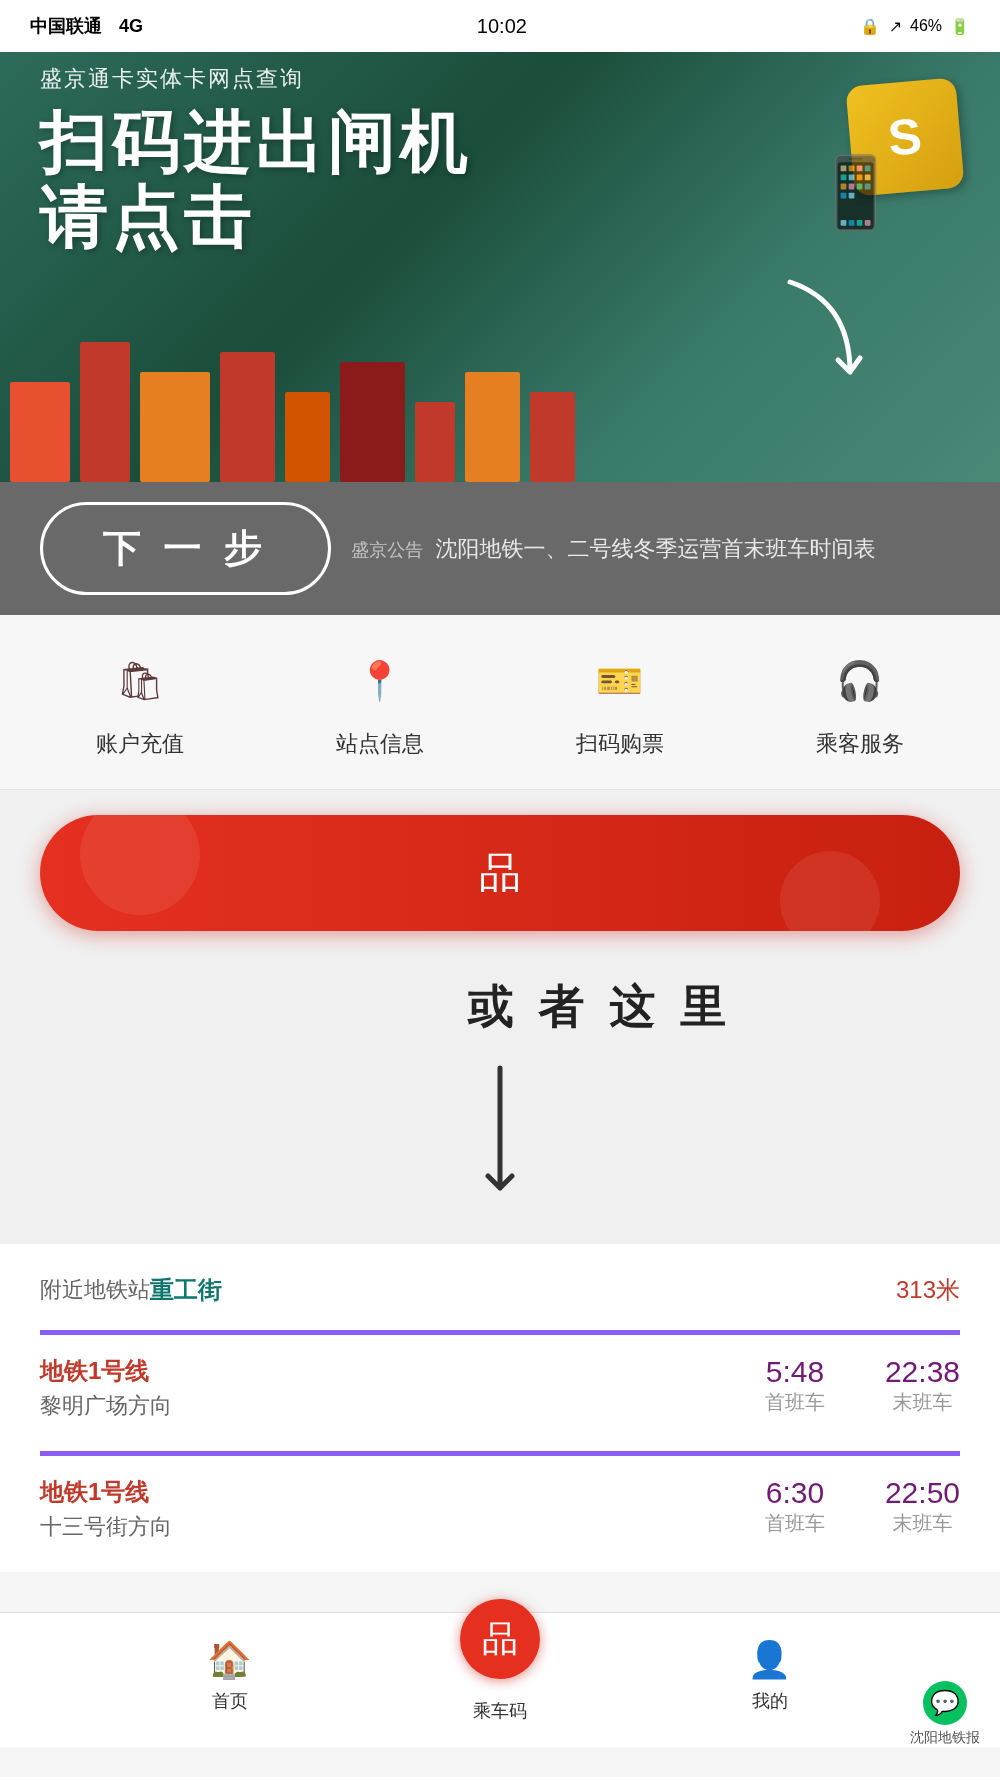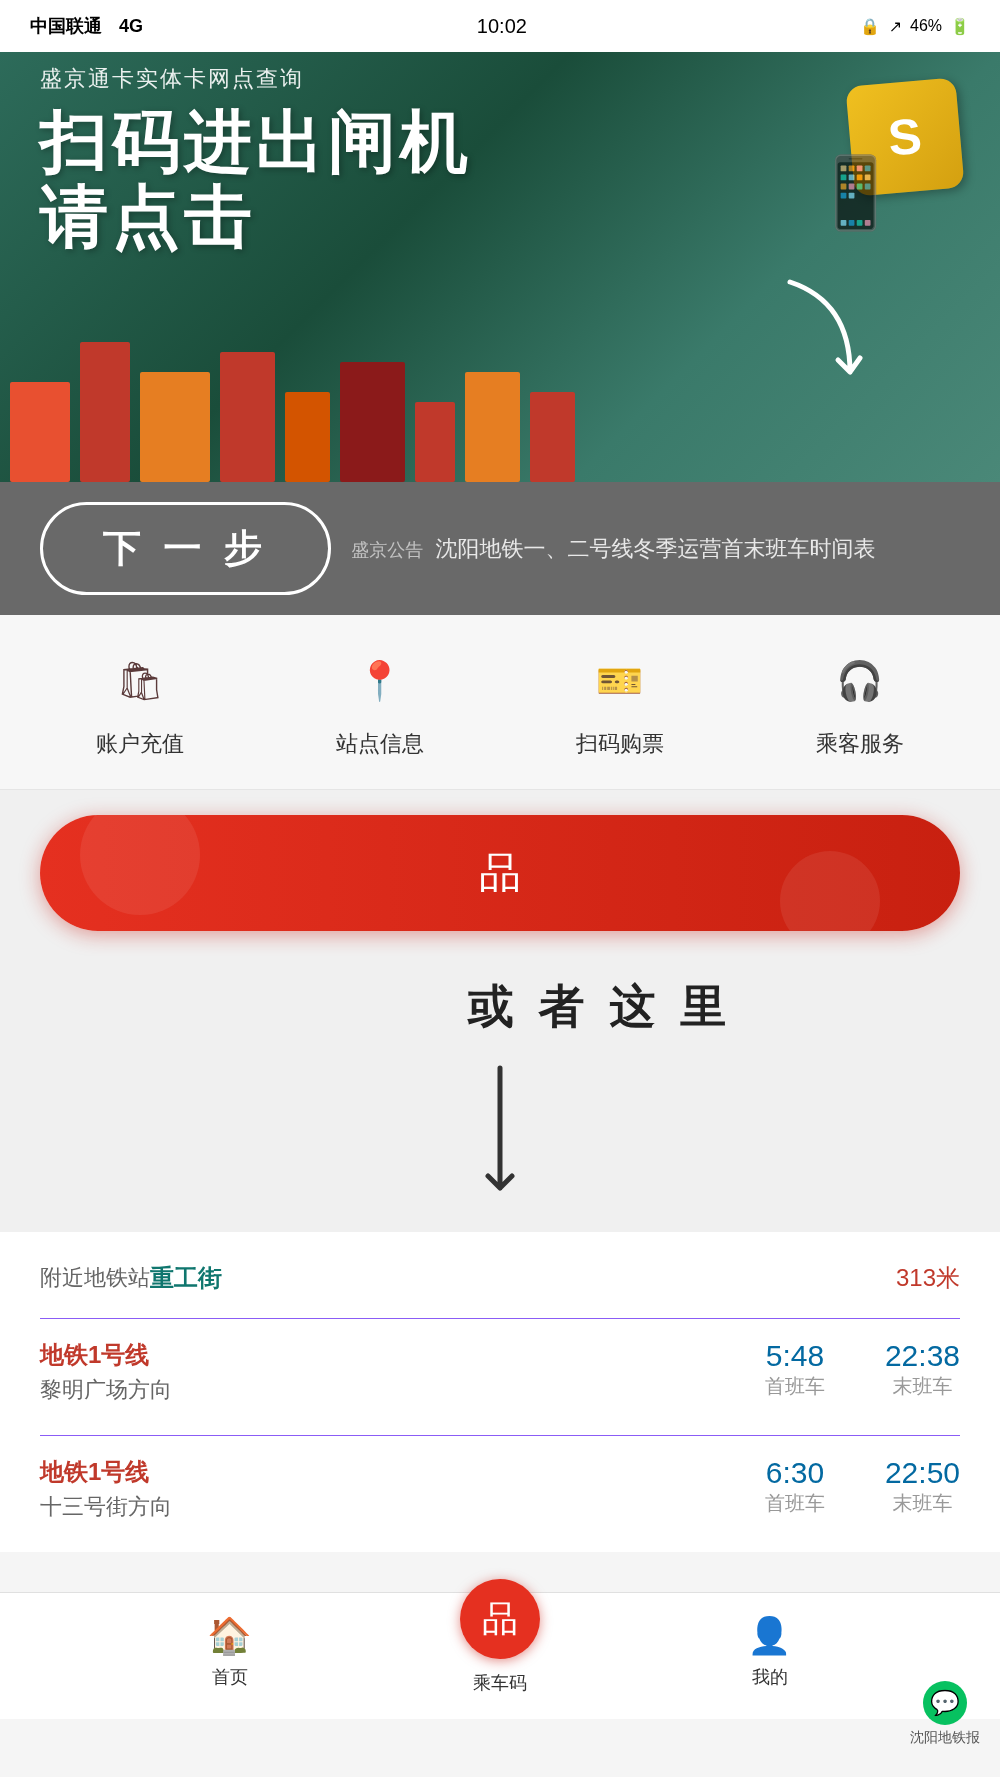--- a/index.html
+++ b/index.html
@@ -235,41 +235,41 @@
     }
     .nearby-distance {
       margin-left: auto;
       font-size: 24px;
       color: #c0392b;
     }
 
     
     .metro-line-block {
       padding: 20px 0;
-      border-top: 1px solid #8b5cf6;
+      border-top: 5px solid #8b5cf6;
     }
     .metro-line-header {
       display: flex;
       align-items: flex-start;
       justify-content: space-between;
       margin-bottom: 10px;
     }
     .metro-line-name {
       font-size: 24px;
       font-weight: 700;
       color: #c0392b;
     }
     .metro-times {
       display: flex;
       gap: 60px;
       align-items: flex-start;
     }
     .metro-time {
       font-size: 30px;
-      color: #0369a1;
+      color: #701a75;
       font-weight: 500;
       text-align: center;
     }
     .metro-direction {
       font-size: 22px;
       color: #666;
       margin-top: 4px;
     }
     .metro-time-label {
       font-size: 20px;
@@ -416,21 +416,21 @@
     <div class="action-label">乘客服务</div>
   </div>
 </div>
 
 <div class="qr-ride-section">
   <div class="qr-ride-btn">
     <span class="qr-icon-large">品</span>
   </div>
 </div>
 
-<div style="background:#f0f0f0;padding:10px 0 0 0;position:relative">
+<div style="background:#f0f0f0;padding:10px 0 12px 0;position:relative">
   <div class="or-here-annotation">
     <span class="or-here-text">或 者 这 里</span>
   </div>
 
   <div style="text-align:center;padding:20px 0 10px 0">
     <svg width="120" height="160" viewBox="0 0 120 160">
       <path d="M 60 10 Q 60 80 60 130 L 48 118 M 60 130 L 72 118" stroke="#333" stroke-width="5" fill="none" stroke-linecap="round" stroke-linejoin="round"></path>
     </svg>
   </div>
 </div>
@@ -483,21 +483,21 @@
 
 <div class="bottom-nav">
   <div class="nav-item">
     <div class="nav-icon">🏠</div>
     <div class="nav-label">首页</div>
   </div>
   <div class="nav-item" style="flex:none">
     <div class="nav-center-btn">
       <span>品</span>
     </div>
-    <div class="nav-label" style="margin-top:4px">乘车码</div>
+    <div class="nav-label" style="margin-top:12px">乘车码</div>
   </div>
   <div class="nav-item">
     <div class="nav-icon">👤</div>
     <div class="nav-label">我的</div>
   </div>
 </div>
 
 <div class="wechat-float">
   <div class="wechat-icon">💬</div>
   <span>沈阳地铁报</span>

